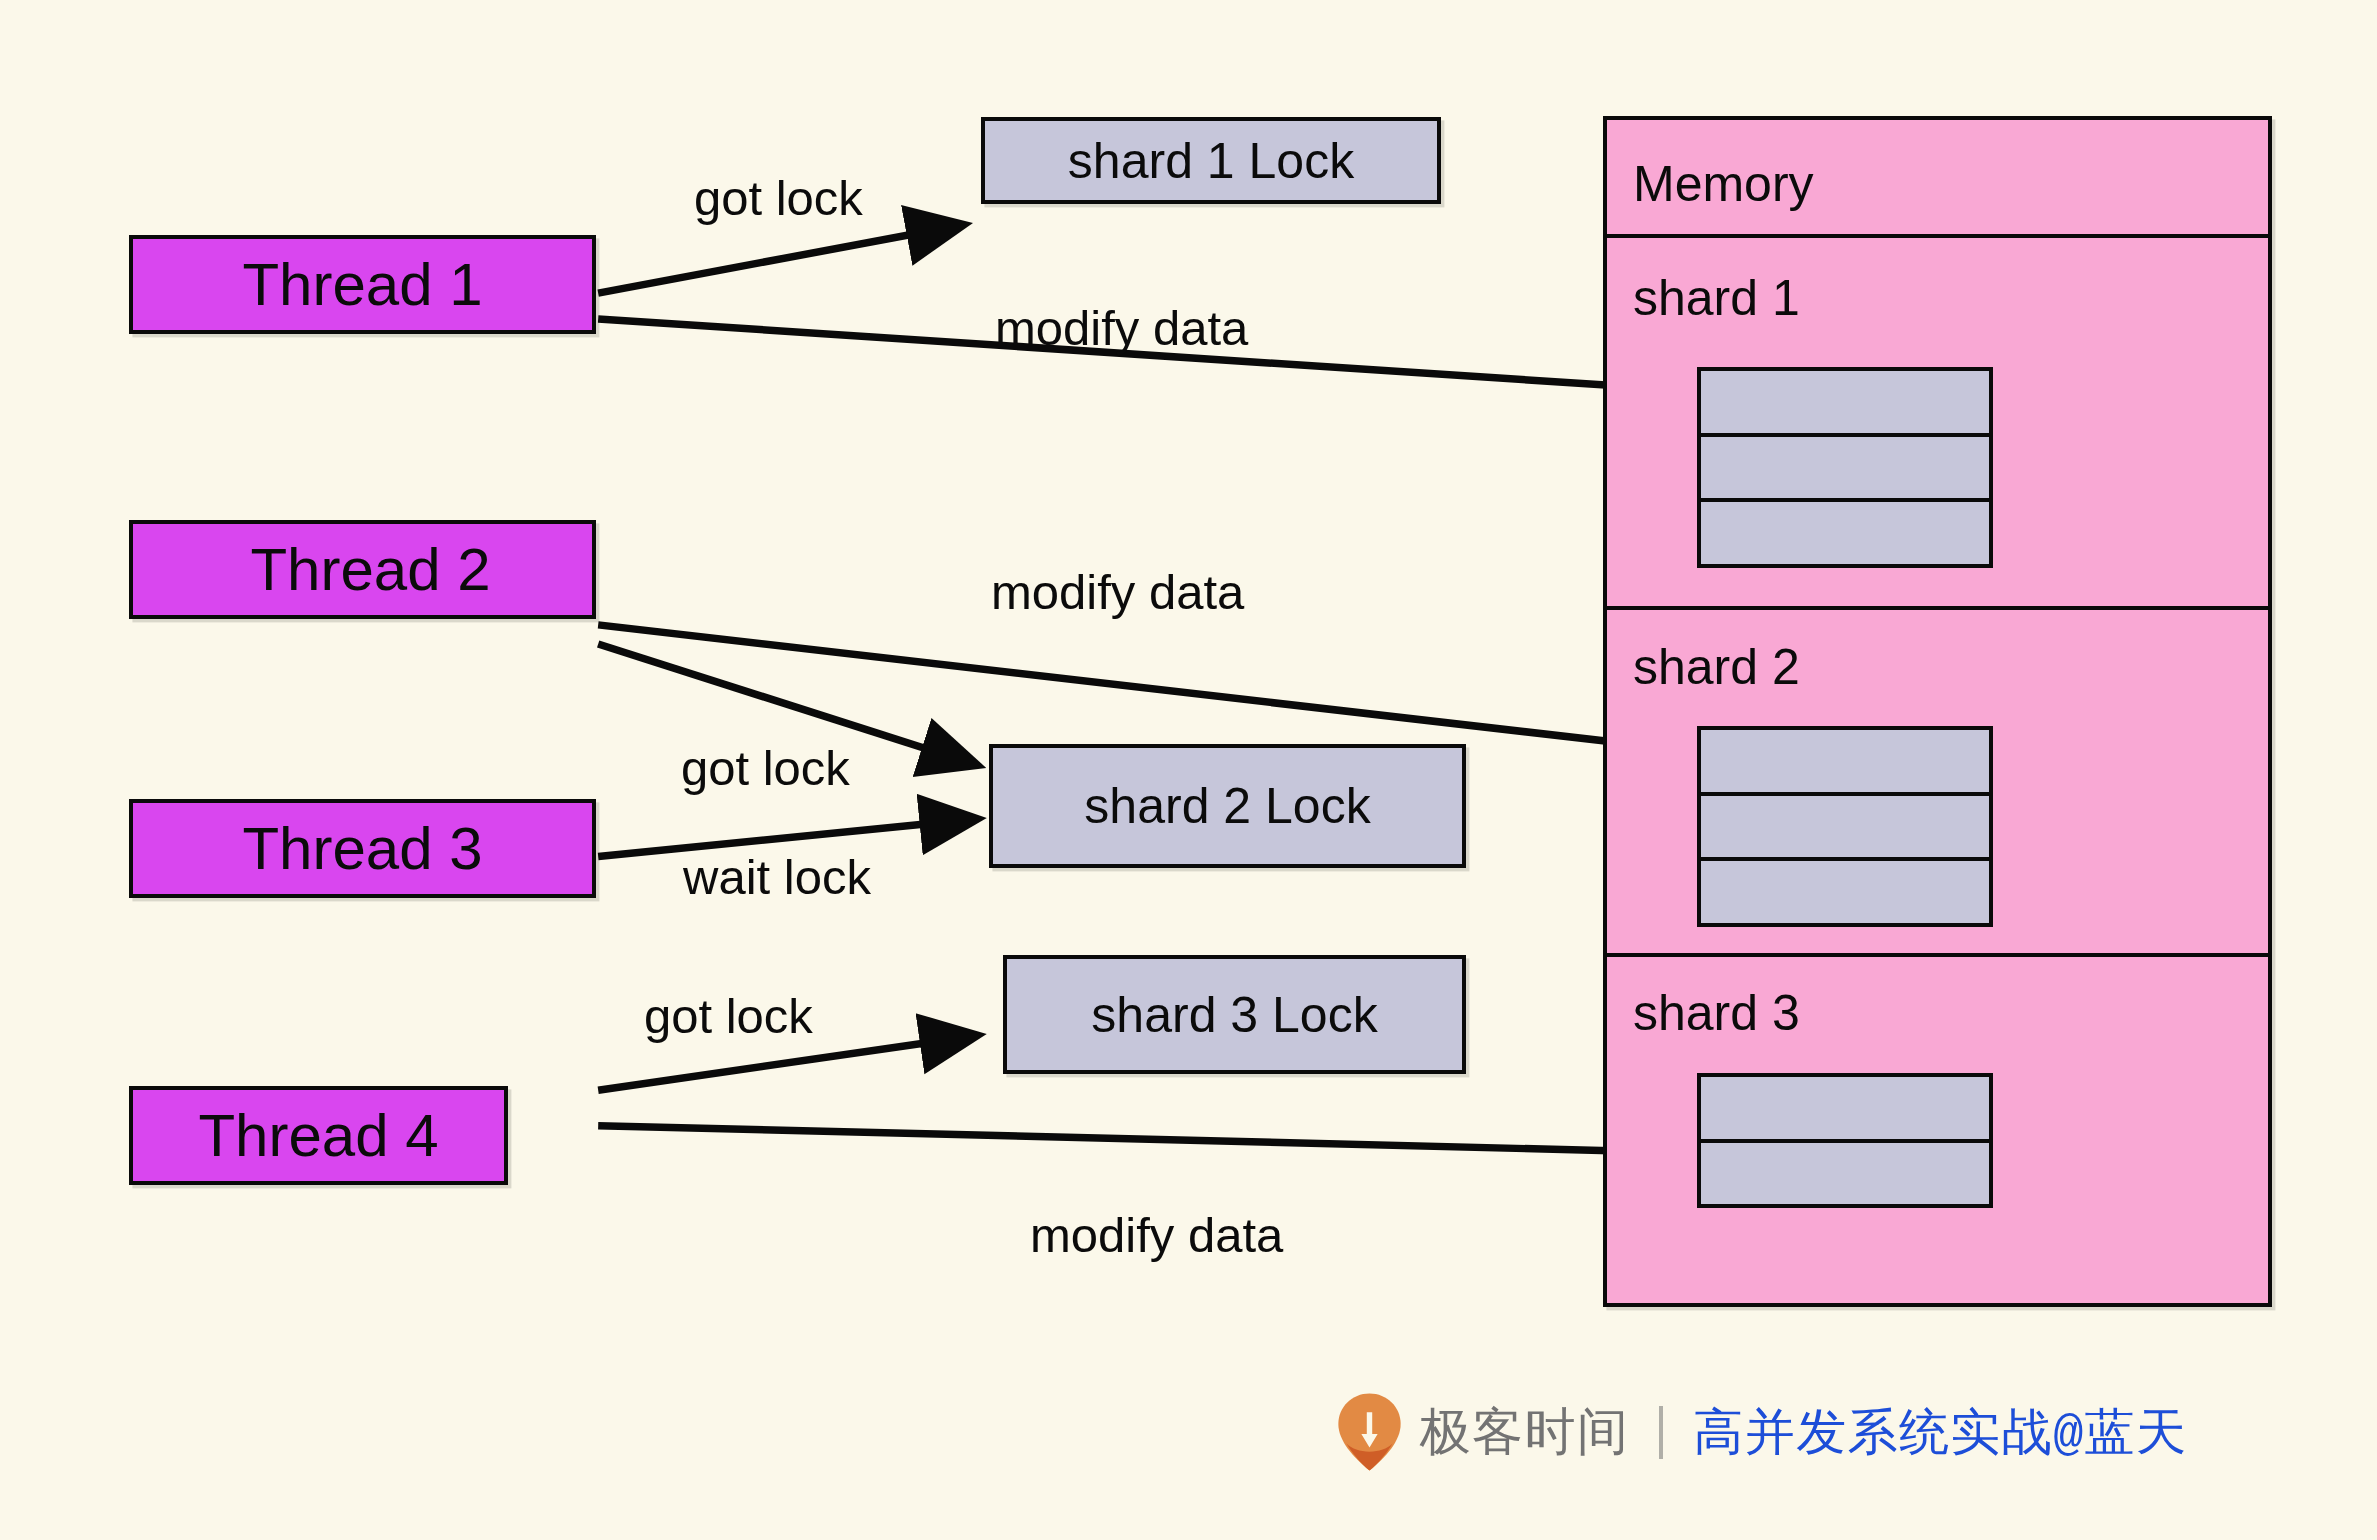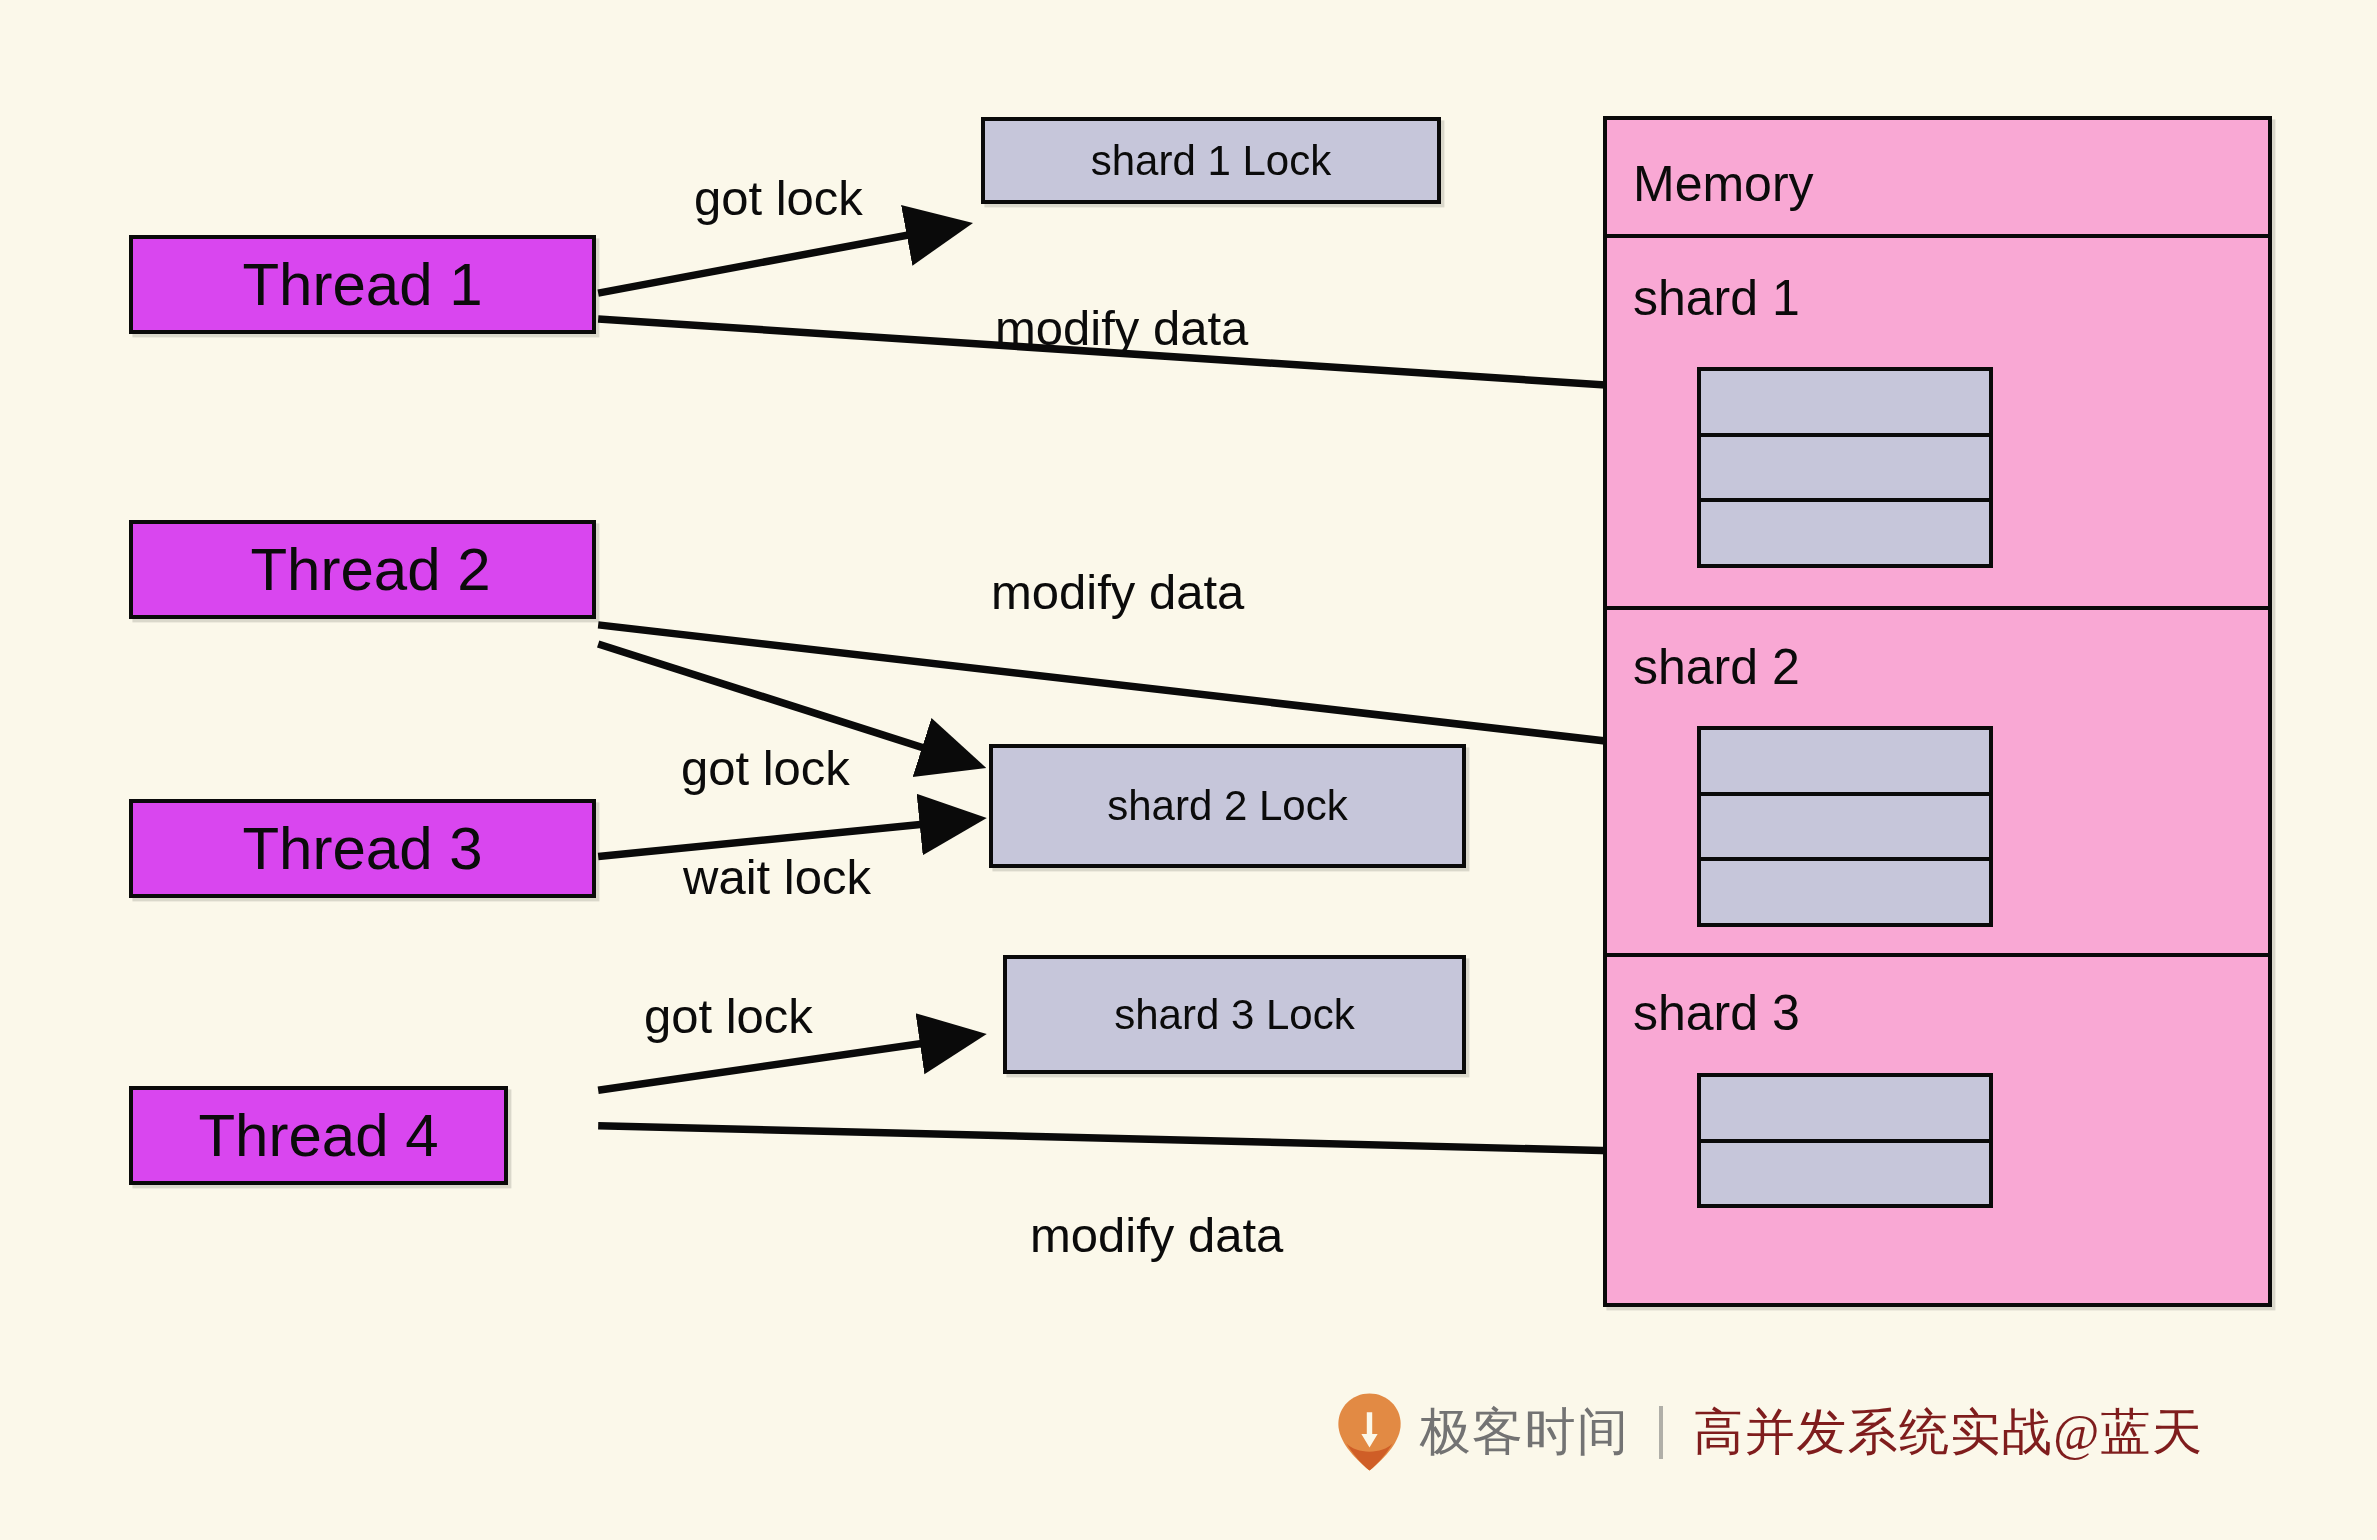--- a/index.html
+++ b/index.html
@@ -35,21 +35,21 @@
   }
   
   .lock-box {
     position: absolute;
     box-sizing: border-box;
     background: #C6C6DA;
     border: 4.8px solid #0A0A0A;
     display: flex;
     align-items: center;
     justify-content: center;
-    font-size: 42px;
+    font-size: 50px;
     color: #0B0B0B;
     box-shadow: 3.4px 3.4px 0 rgba(0,0,0,0.13);
   }
   
   #memory-panel {
     position: absolute;
     left: 1603px;
     top: 116px;
     width: 669px;
     height: 1191px;
@@ -124,22 +124,22 @@
     white-space: nowrap;
   }
   .brand-sep {
     width: 4.1px;
     height: 53px;
     background: #B0AFA8;
     margin: 0 12.3px;
   }
   .brand-course {
     font-size: 50px;
-    color: #7f1d1d;
-    font-family: Liberation Serif, serif;
+    color: #1d4ed8;
+    font-family: Liberation Mono, monospace;
     letter-spacing: 1.4px;
     white-space: nowrap;
   }
 </style>
 </head>
 <body>
 
 <svg id="canvas" viewBox="0 0 3489 2260" xmlns="http://www.w3.org/2000/svg">
   <defs>
     <marker id="arrow" viewBox="0 0 12 12" refX="10" refY="6" markerWidth="9" markerHeight="9" orient="auto-start-reverse">

